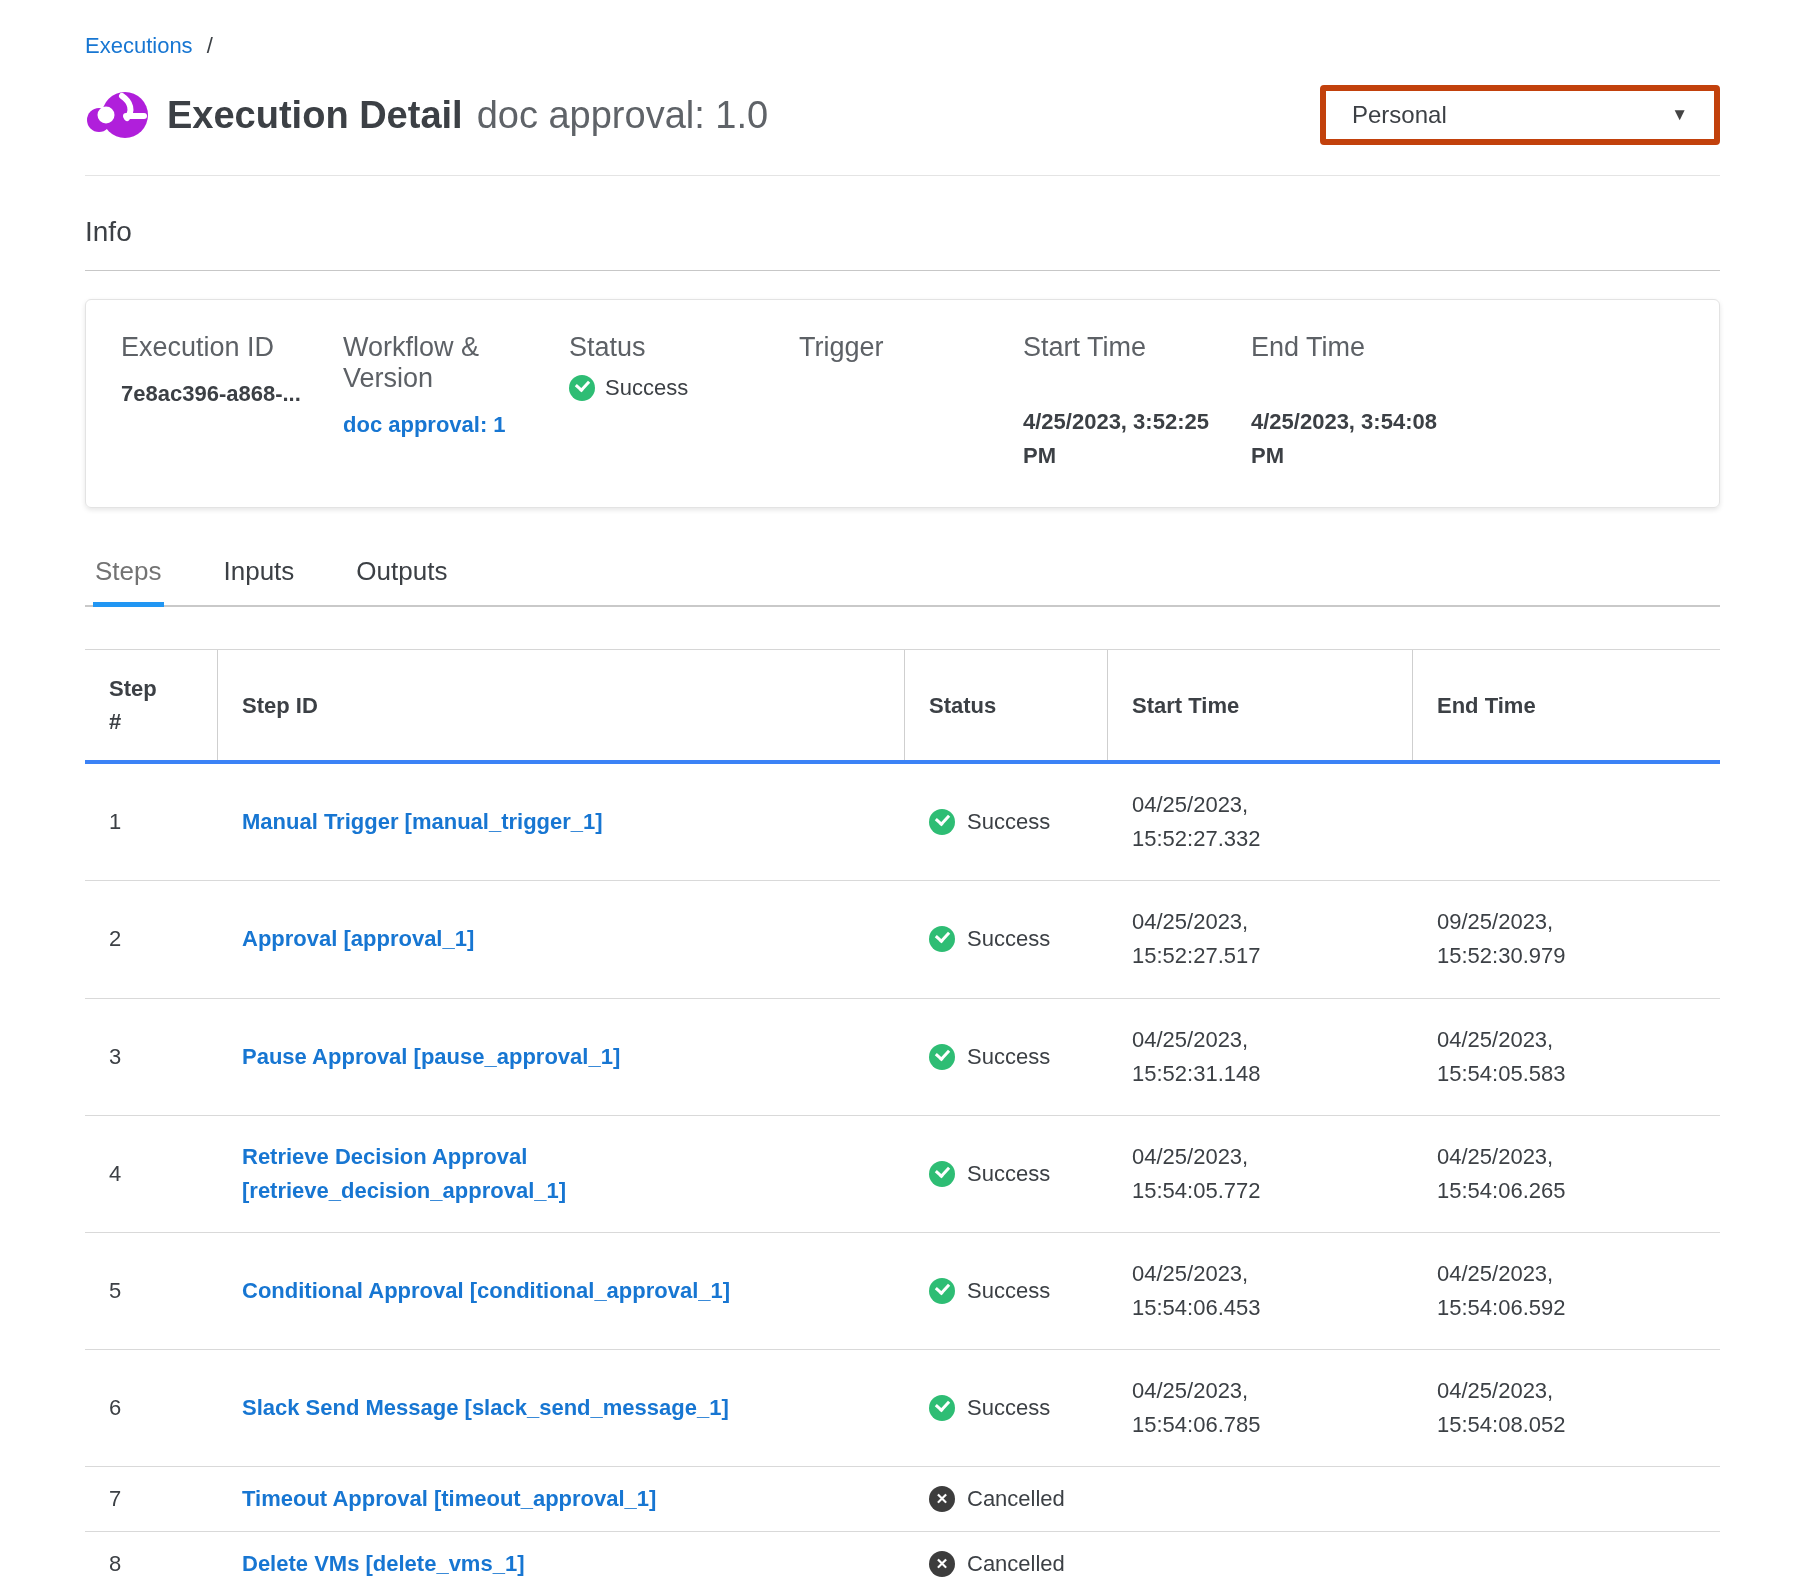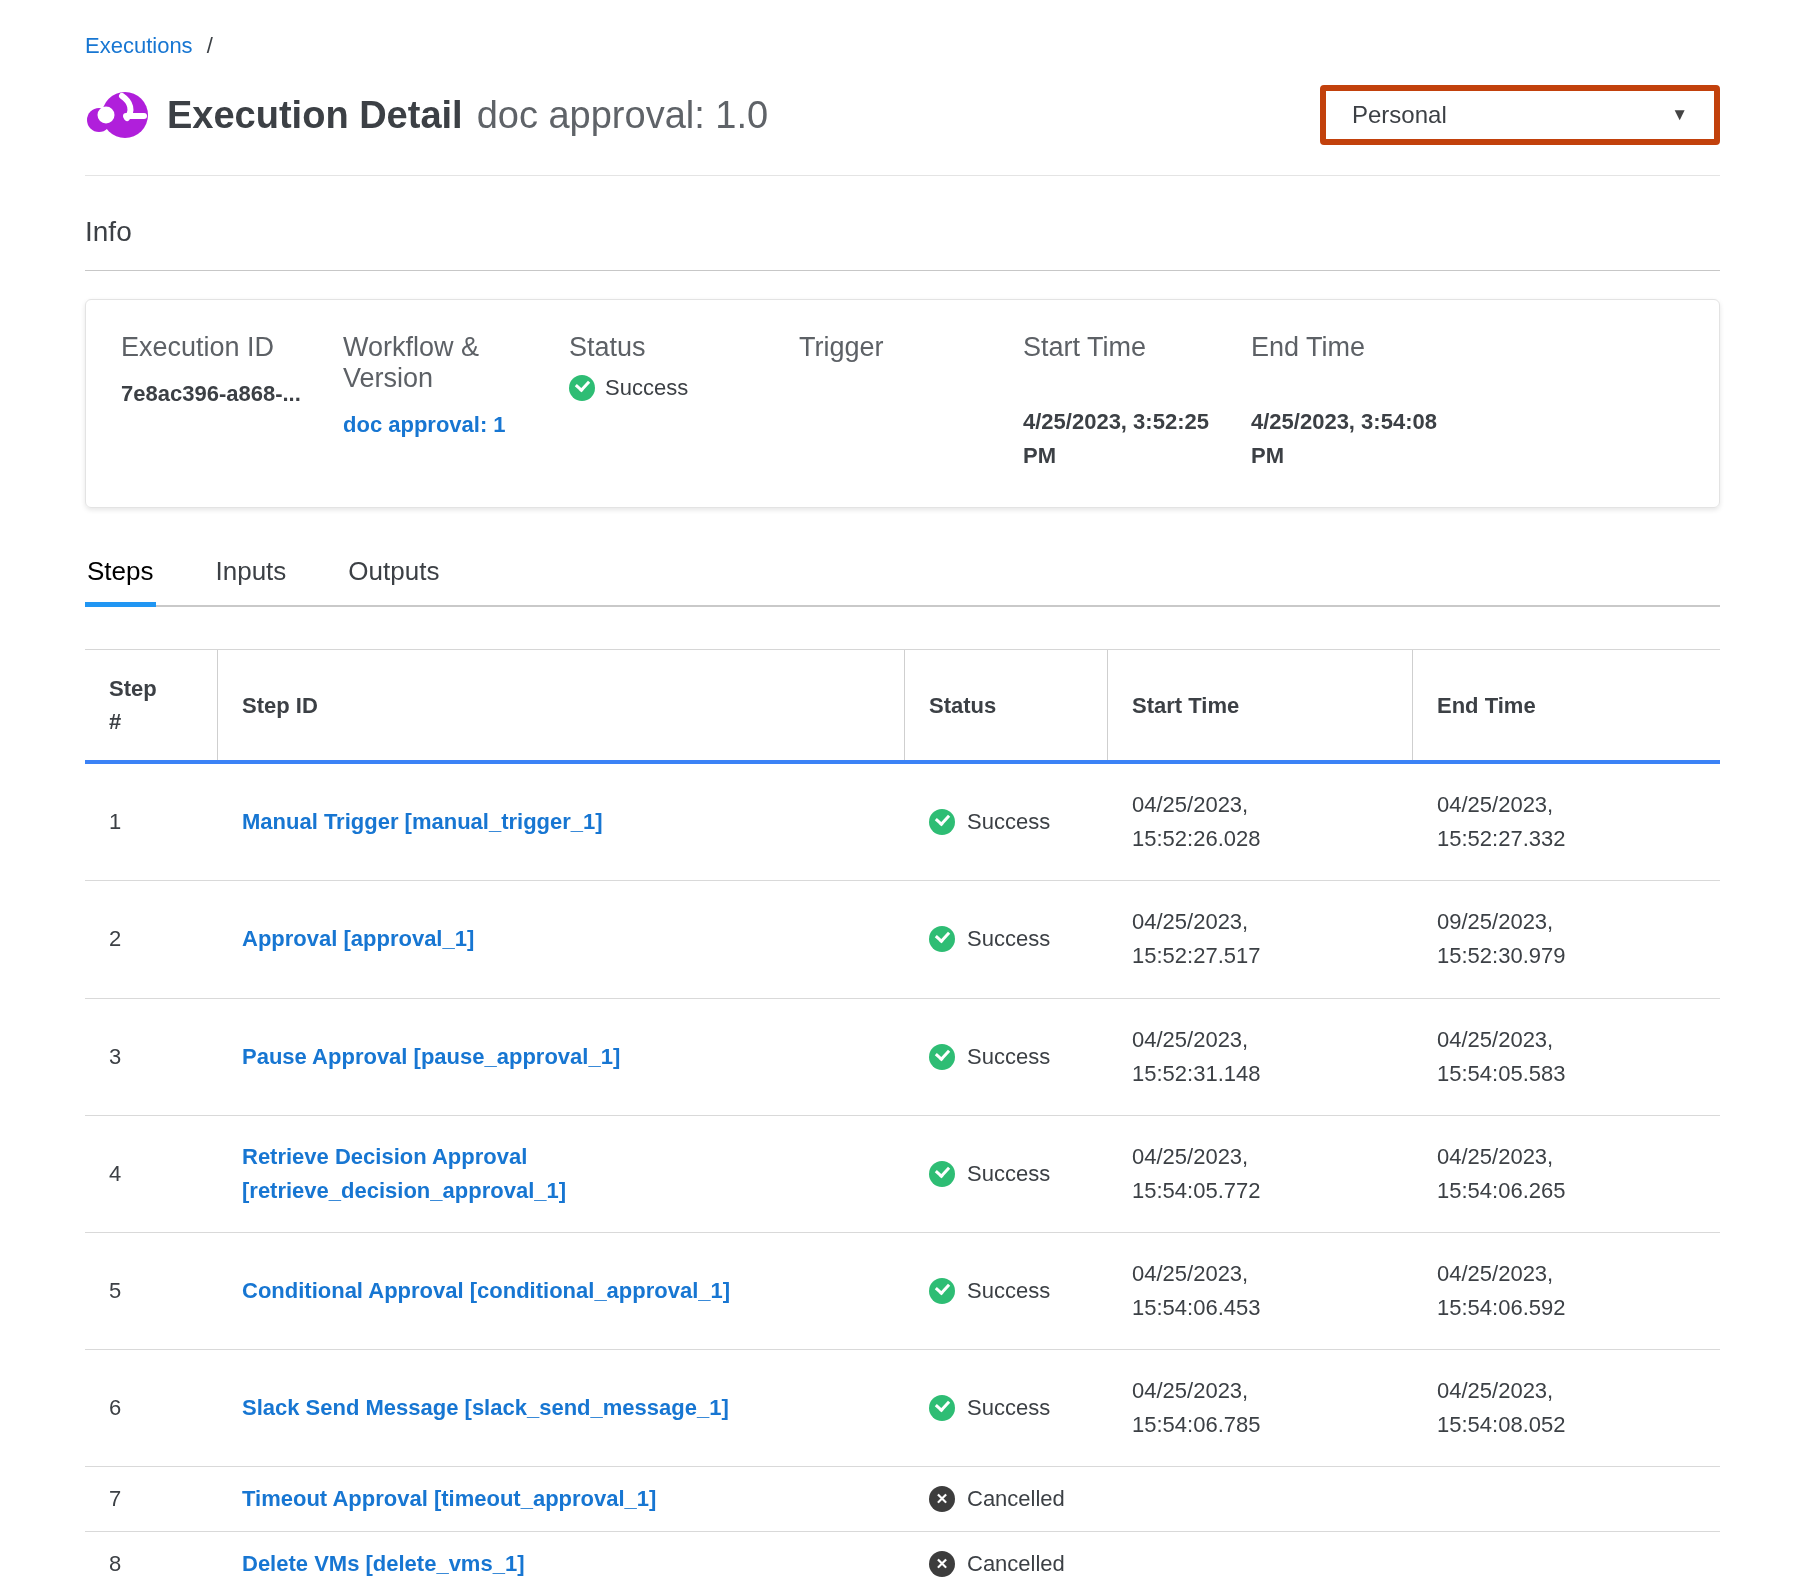--- a/index.html
+++ b/index.html
@@ -57,21 +57,21 @@
   }
   .sicon.cancelled { background:#3d3d3d; }
   .sicon.cancelled::after {
     content:"\2715"; position:absolute; left:0; top:0; width:26px; height:26px;
     color:#fff; font-size:15px; font-weight:700; line-height:26px; text-align:center;
   }
 
   
   .tabs { display:flex; gap:58px; margin-top:44px; border-bottom:2px solid #c9c9c9; }
   .tab { font-size:26px; color:#3c4045; padding:4px 2px 18px 2px; cursor:pointer; position:relative; }
-  .tab.active { color:#000000; }
+  .tab.active { color:#737373;margin-left:8px; }
   .tab.active::after { content:""; position:absolute; left:0; right:0; bottom:-2px; height:5px; background:#2196f3; }
 
   
   .steps-table { margin-top:42px; }
   .thead {
     display:grid; grid-template-columns:133px 687px 203px 305px 1fr;
     border-top:1px solid #d6d6d6; border-bottom:4px solid #3b82f6;
   }
   .th {
     font-size:22px; font-weight:700; color:#3c4045;
@@ -186,21 +186,20 @@
         </div>
     </div>
     <div id="rows">
   <div class="trow tall">
     <div class="cell c-step">1</div>
     <div class="cell c-id"><a href="#" class="step-link">Manual Trigger [manual_trigger_1]</a></div>
     <div class="cell c-status">
       <span class="sicon success"></span>
       <span class="stext">Success</span>
     </div>
-    <div class="cell c-start"><span class="time">04/25/2023, 15:52:26.028</span></div>
     <div class="cell c-end"><span class="time">04/25/2023, 15:52:27.332</span></div>
   </div>
 
   <div class="trow tall">
     <div class="cell c-step">2</div>
     <div class="cell c-id"><a href="#" class="step-link">Approval [approval_1]</a></div>
     <div class="cell c-status">
       <span class="sicon success"></span>
       <span class="stext">Success</span>
     </div>

